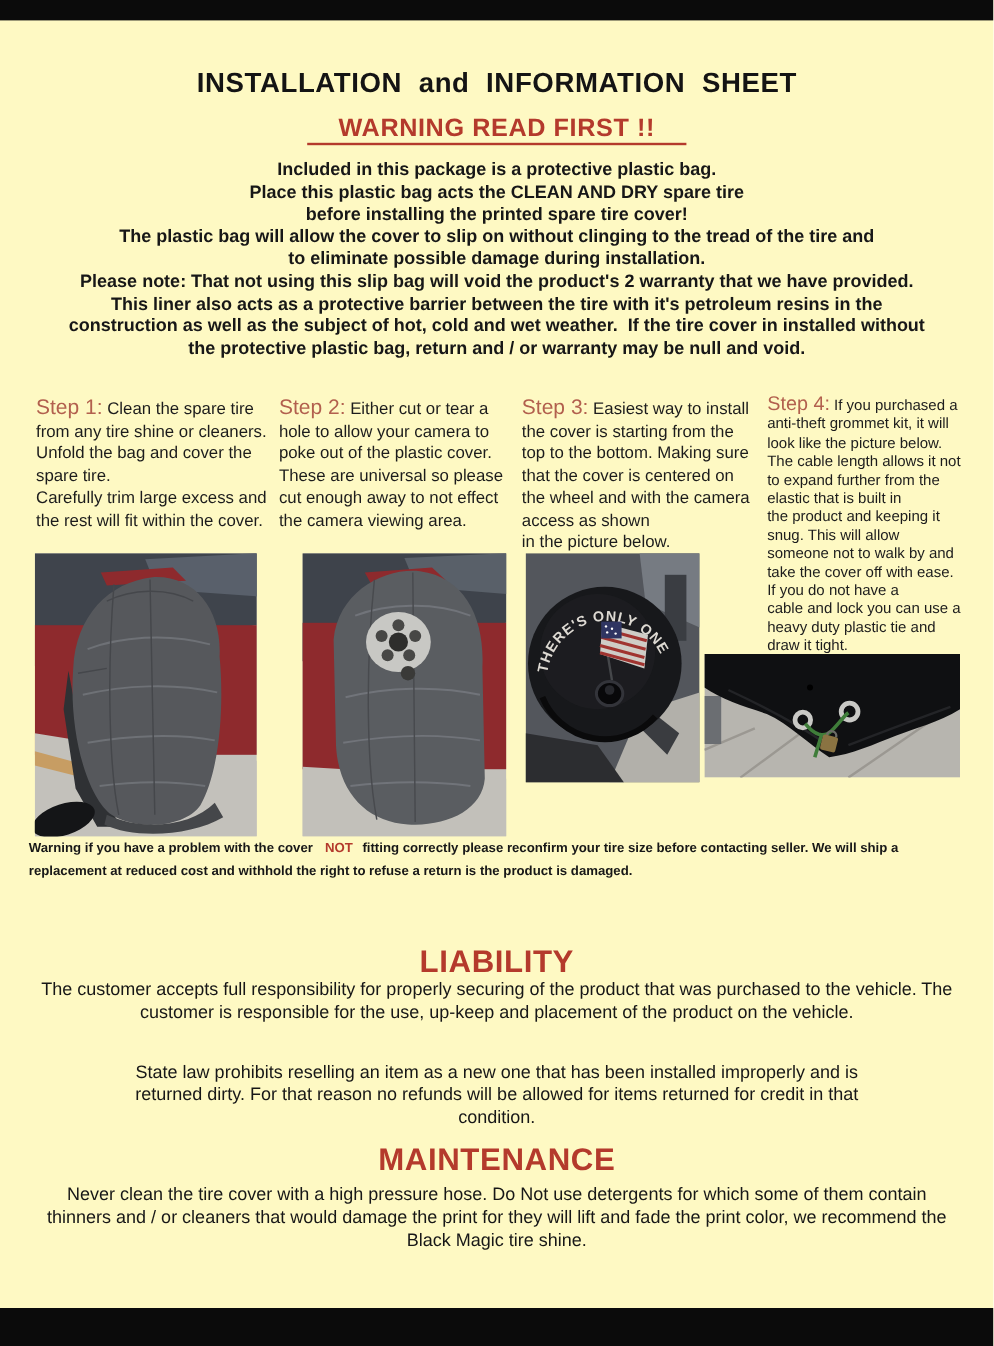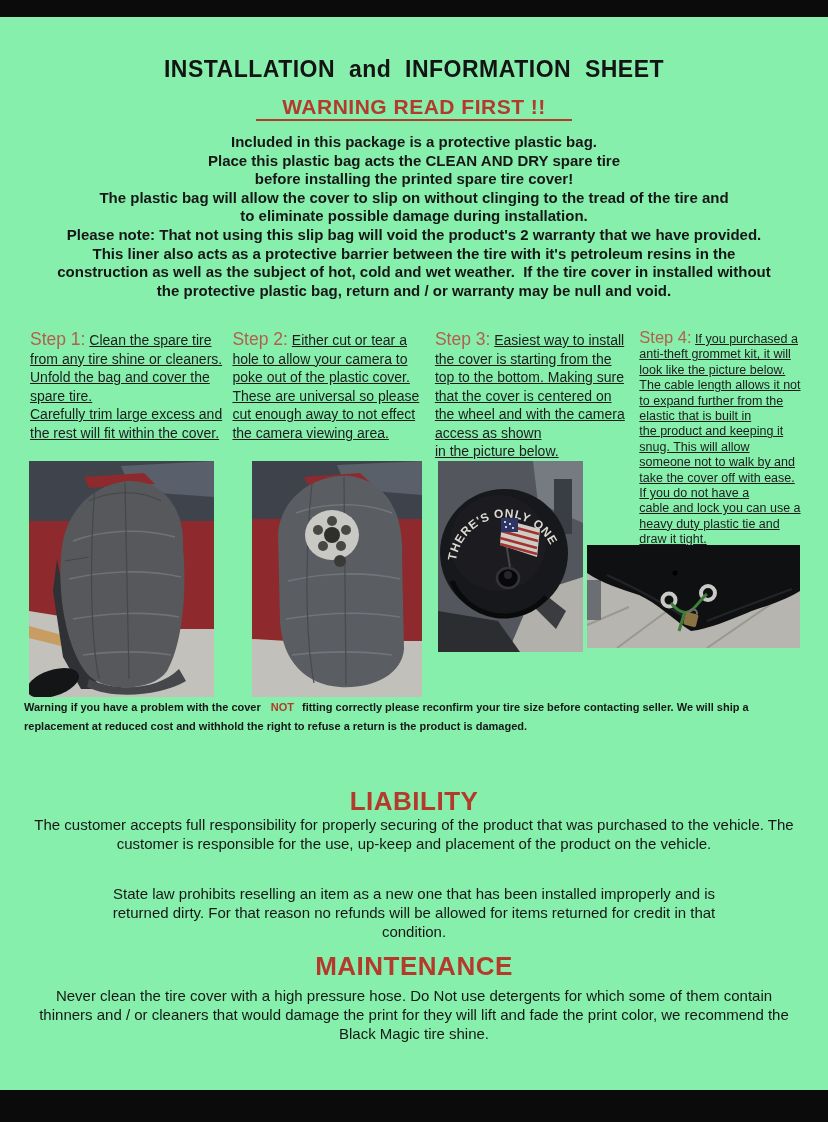--- a/index.html
+++ b/index.html
@@ -3,21 +3,21 @@
 <meta charset="utf-8">
 <style>
   * { margin: 0; padding: 0; box-sizing: border-box; }
   html, body { background: #ffffff; }
   body { font-family: "Liberation Sans", sans-serif; color: #1a1a1a; }
   .page {
     position: relative;
     width: 828px;
     height: 1122px;
     margin: 0 auto;
-    background: #86efac;
+    background: #fef9c3;
     overflow: hidden;
   }
   .bar { position: absolute; left: 0; width: 828px; background: #0b0b0b; }
   .bar-top { top: 0; height: 17px; }
   .bar-bottom { top: 1090px; height: 32px; }
 
   .doc-title {
     position: absolute; top: 56px; left: 0; width: 828px;
     text-align: center; font-size: 23px; font-weight: 700;
     letter-spacing: 0.5px; white-space: pre; color: #141414;
@@ -35,21 +35,21 @@
   .intro-line { line-height: 18.6px; white-space: pre; }
 
   .steps { position: absolute; top: 330px; left: 30px; width: 772px; display: flex; }
   .step-col { font-size: 14px; line-height: 18.5px; color: #1c1c1c; }
   .step-1 { width: 198px; margin-right: 6px; }
   .step-2 { width: 198px; margin-right: 6px; }
   .step-3 { width: 198px; margin-right: 8px; }
   .step-4 { width: 164px; font-size: 12.5px; line-height: 15.4px; }
   .step-label { font-size: 17.5px; color: #b2604e; }
   .step-4 .step-label { font-size: 16.5px; }
-  .step-text { white-space: pre-line; text-decoration: underline; }
+  .step-text { white-space: pre-line; }
 
   .photo { position: absolute; line-height: 0; }
   .photo svg { display: block; }
   .photo-1 { left: 29px;  top: 461px; }
   .photo-2 { left: 252px; top: 461px; }
   .photo-3 { left: 438px; top: 461px; }
   .photo-4 { left: 587px; top: 545px; }
 
   .fit-warning {
     position: absolute; top: 698px; left: 24px; width: 788px;

